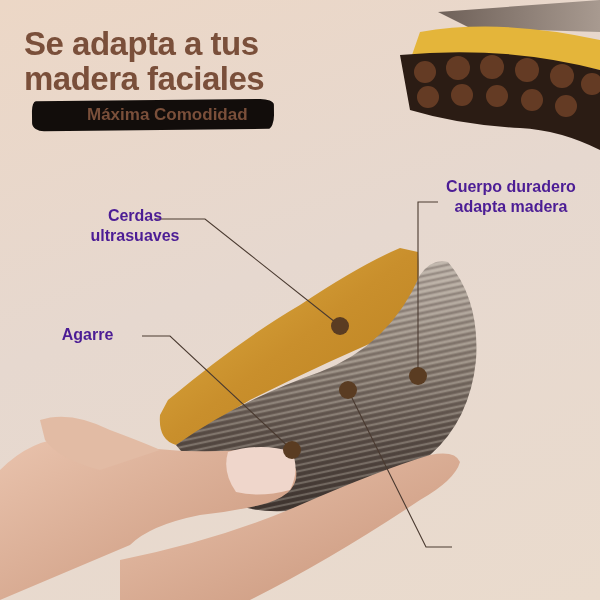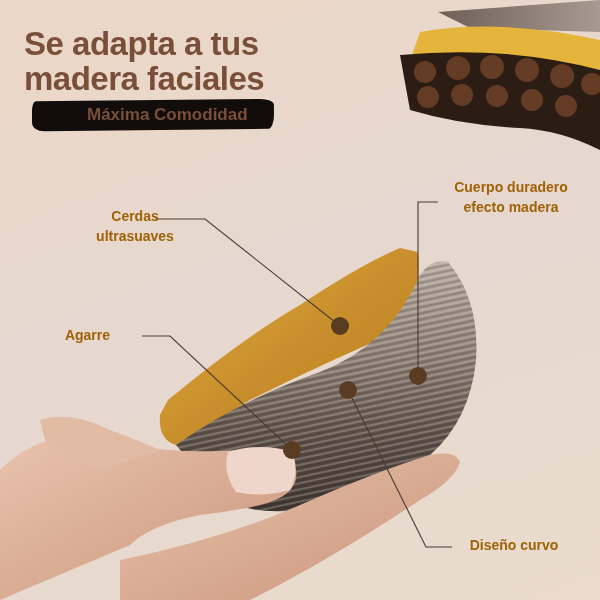--- a/index.html
+++ b/index.html
@@ -18,22 +18,22 @@
     position: absolute; left: 32px; top: 100px; width: 242px; height: 30px;
     background: #120d0b;
     border-radius: 4px 14px 6px 12px / 10px 6px 14px 8px;
     transform: rotate(-0.6deg);
   }
   .subtitle {
     position: absolute; left: 43px; top: 102px;
     color: #7a4f3a; font-weight: bold; font-size: 17px; line-height: 26px; margin-left: 44px;
   }
   .callout-label {
-    position: absolute; color: #a16207; font-weight: bold;
-    font-size: 14px; line-height: 20px; text-align: center;
+    position: absolute; color: #4c1d95; font-weight: bold;
+    font-size: 16px; line-height: 20px; text-align: center;
   }
   svg.art { position: absolute; left: 0; top: 0; }
 </style>
 </head>
 <body>
 
 <div class="stage">
 
   <svg class="art" width="600" height="600" viewBox="0 0 600 600">
     <defs>
@@ -121,19 +121,19 @@
     <span>Cerdas</span><br>
     <span>ultrasuaves</span>
   </div>
 
   <div class="callout-label" style="left:20px; top:325px; width:135px;">
     <span>Agarre</span><br>
   </div>
 
   <div class="callout-label" style="left:436px; top:177px; width:150px;">
     <span>Cuerpo duradero</span><br>
-    <span>efecto madera</span>
+    <span>adapta madera</span>
   </div>
 
   <div class="callout-label" style="left:452px; top:535px; width:124px;">
-    <span>Diseño curvo</span><br>
+    <br>
   </div>
 </div>
 
 </body></html>

